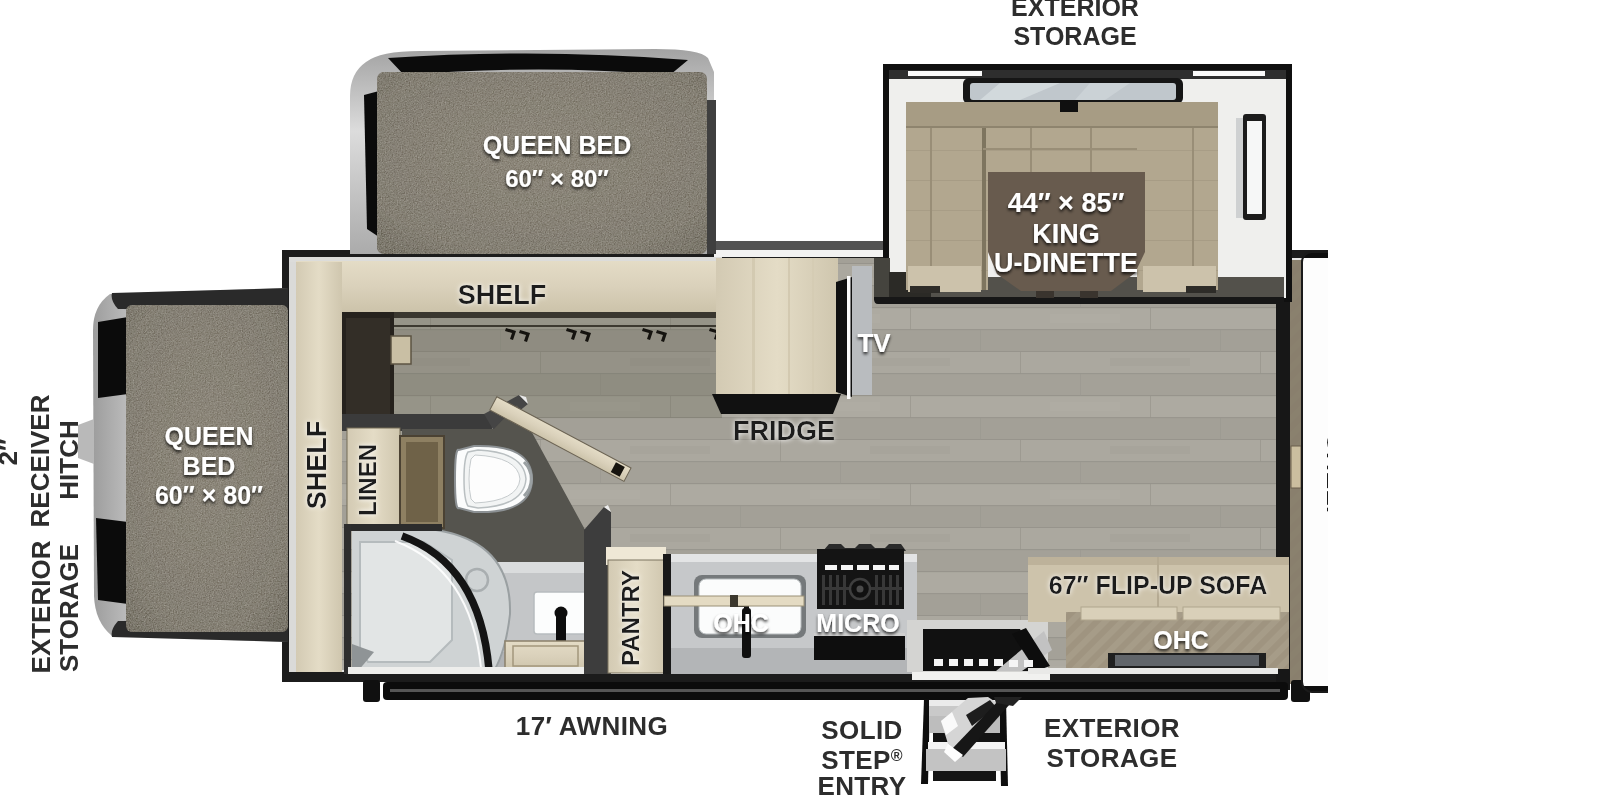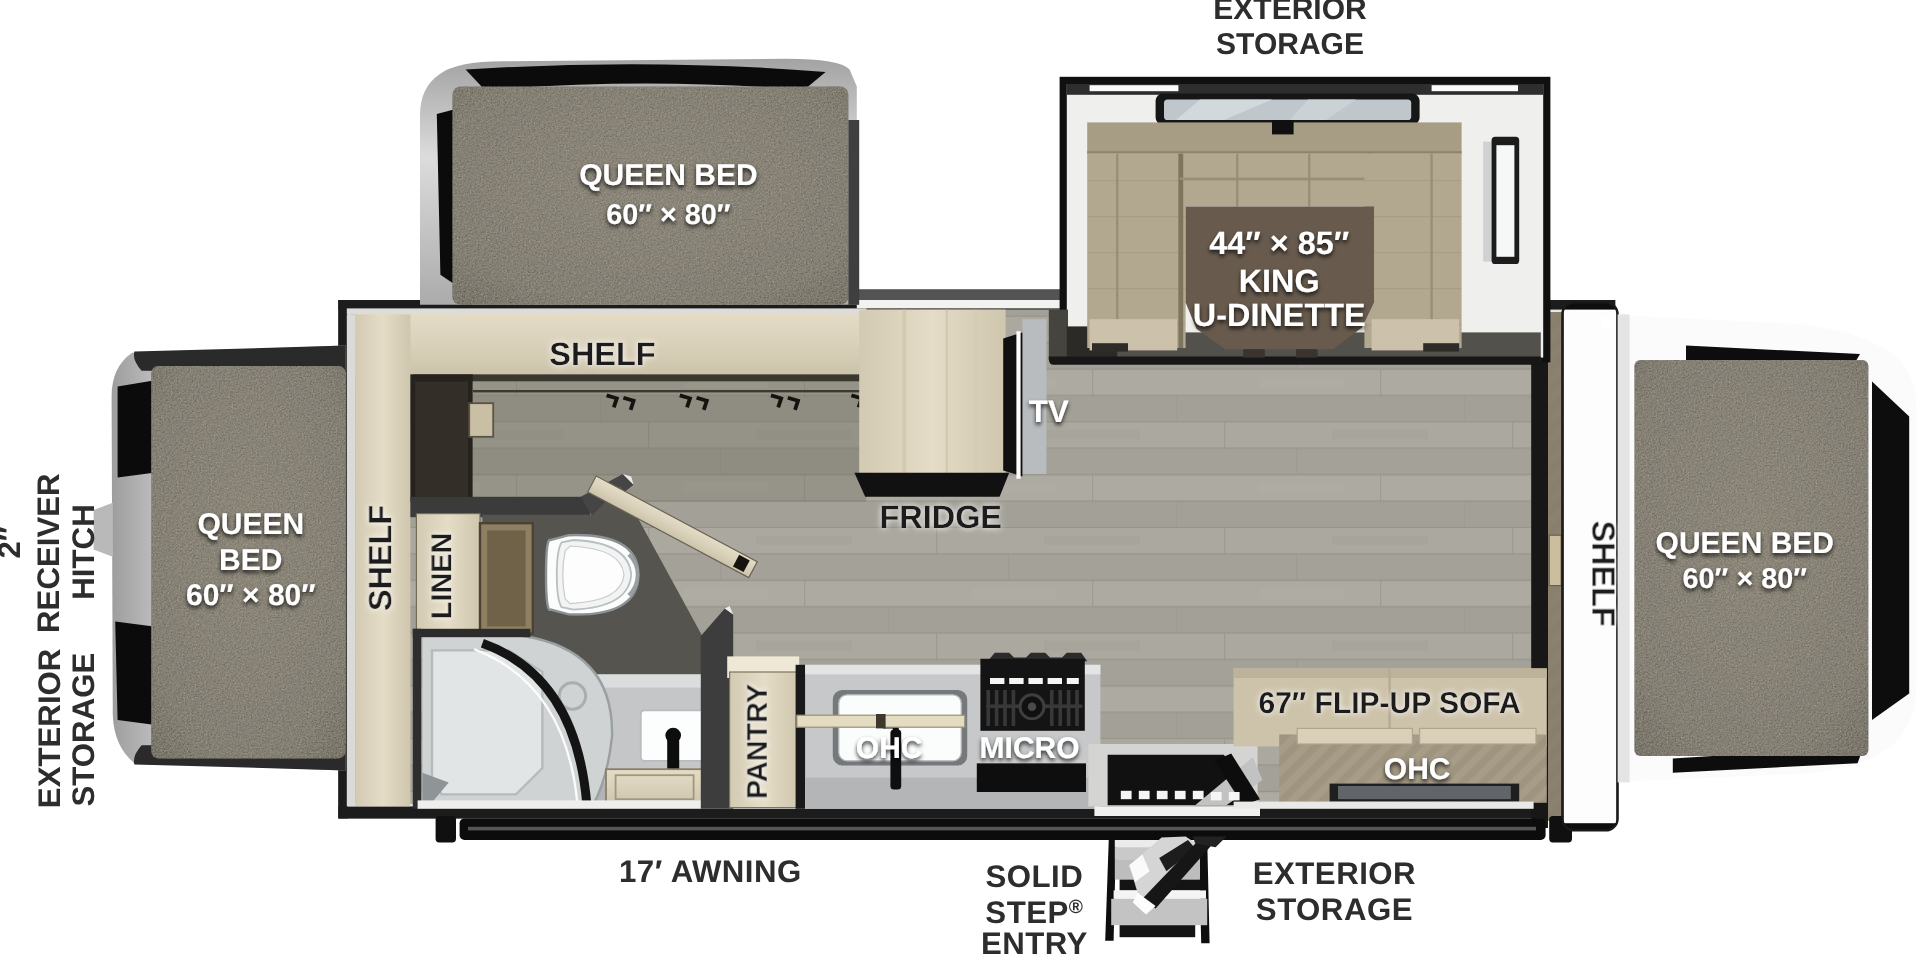--- a/index.html
+++ b/index.html
@@ -1,16 +1,16 @@
 <!DOCTYPE html>
 <html><head>
 <meta charset="utf-8">
 <style>
 html,body{margin:0;padding:0;background:#fff;}
-#stage{position:relative;width:1600px;height:796px;background:#fff;overflow:hidden;
+#stage{position:relative;width:1328px;height:796px;background:#fff;overflow:hidden;
   font-family:"Liberation Sans", sans-serif;}
 svg text{font-family:"Liberation Sans", sans-serif;font-weight:bold;}
 .wlab{fill:#fff;}
 .blab{fill:#1e1e1e;}
 .olab{fill:#2d2d2d;}
 </style>
 </head>
 <body>
 <div id="stage">
 <svg width="1600" height="796" viewBox="0 0 1600 796">

